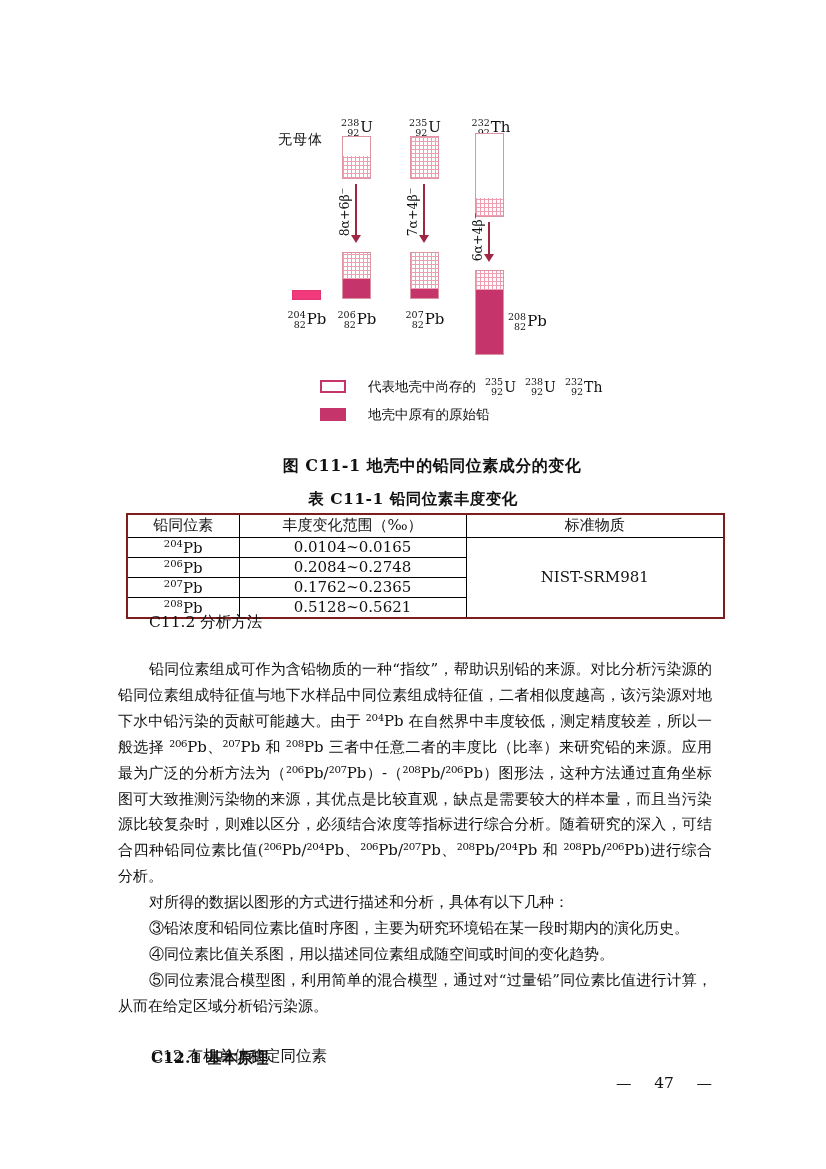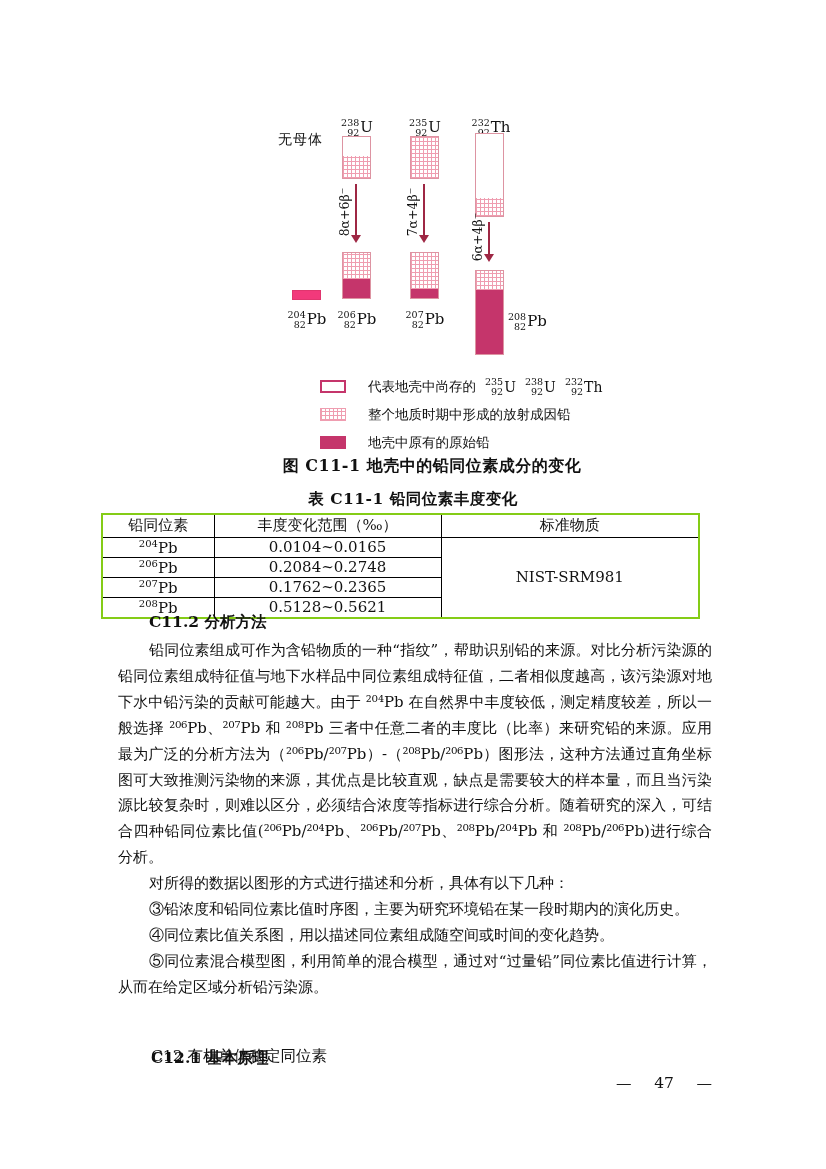--- a/index.html
+++ b/index.html
@@ -79,31 +79,31 @@
   .swatch-solid { background:#c5356b; }
   .legend-text { font-size:13.5px; white-space:nowrap; display:inline-flex; align-items:center; gap:9px; }
   .legend-text .nuclide .sym { font-size:14px; }
 
   .fig-caption { position:absolute; left:0; top:456px; width:826px; text-align:center;
                  font-weight:bold; font-size:16px; letter-spacing:0.5px;padding-left:38px; }
 
   
   .tbl-title { position:absolute; left:0; top:489px; width:826px; text-align:center;
                font-weight:bold; font-size:15.5px; letter-spacing:0.5px; }
-  table.abundance { position:absolute; left:101px; top:513px; width:597px;
-                    border-collapse:collapse; border:2px solid #84cc16; table-layout:fixed; }
+  table.abundance { position:absolute; left:126px; top:513px; width:597px;
+                    border-collapse:collapse; border:2px solid #7f1d1d; table-layout:fixed; }
   table.abundance th, table.abundance td { border:1px solid #000; text-align:center; vertical-align:middle; }
   table.abundance th { font-weight:normal; font-size:15px; height:23px; }
   table.abundance td { font-size:15px; height:17px; }
   .col-iso { width:112px; } .col-range { width:227px; } .col-std { width:258px; }
   td.iso sup { font-size:10px; }
 
   
   .text-block { position:absolute; left:118px; top:612px; width:594px; }
-  .sec-heading { font-weight:bold; font-size:15.5px; padding-left:31px; margin-bottom:5px; }
+  .sec-heading { font-weight:normal; font-size:15.5px; padding-left:31px; margin-bottom:24px; }
   .text-block p { font-size:15px; line-height:25.9px; text-align:justify; text-indent:31px; }
 
   .h-c12  { position:absolute; left:151px; top:1018px; font-weight:normal; font-size:15.5px;margin-top:28px; }
   .h-c121 { position:absolute; left:151px; top:1048px; font-weight:bold; font-size:15.5px; }
 
   
   .page-num { position:absolute; left:616px; top:1074px; width:96px;
               display:flex; justify-content:space-between; align-items:center; font-size:15.5px; }
 </style>
 </head>
@@ -231,24 +231,20 @@
           <span class="sym">U</span>
         </span>
       <span class="nuclide">
           <span class="stack">
             <span>232</span>
             <span>92</span>
           </span>
           <span class="sym">Th</span>
         </span>
     </span>
-  </div>
-  <div class="legend-row">
-    <span class="swatch swatch-hatch"></span>
-    <span class="legend-text">整个地质时期中形成的放射成因铅</span>
   </div>
   <div class="legend-row">
     <span class="swatch swatch-solid"></span>
     <span class="legend-text">地壳中原有的原始铅</span>
   </div>
 </div>
 
 <div class="fig-caption">图 C11-1  地壳中的铅同位素成分的变化</div>
 
 <div class="tbl-title">表 C11-1  铅同位素丰度变化</div>

